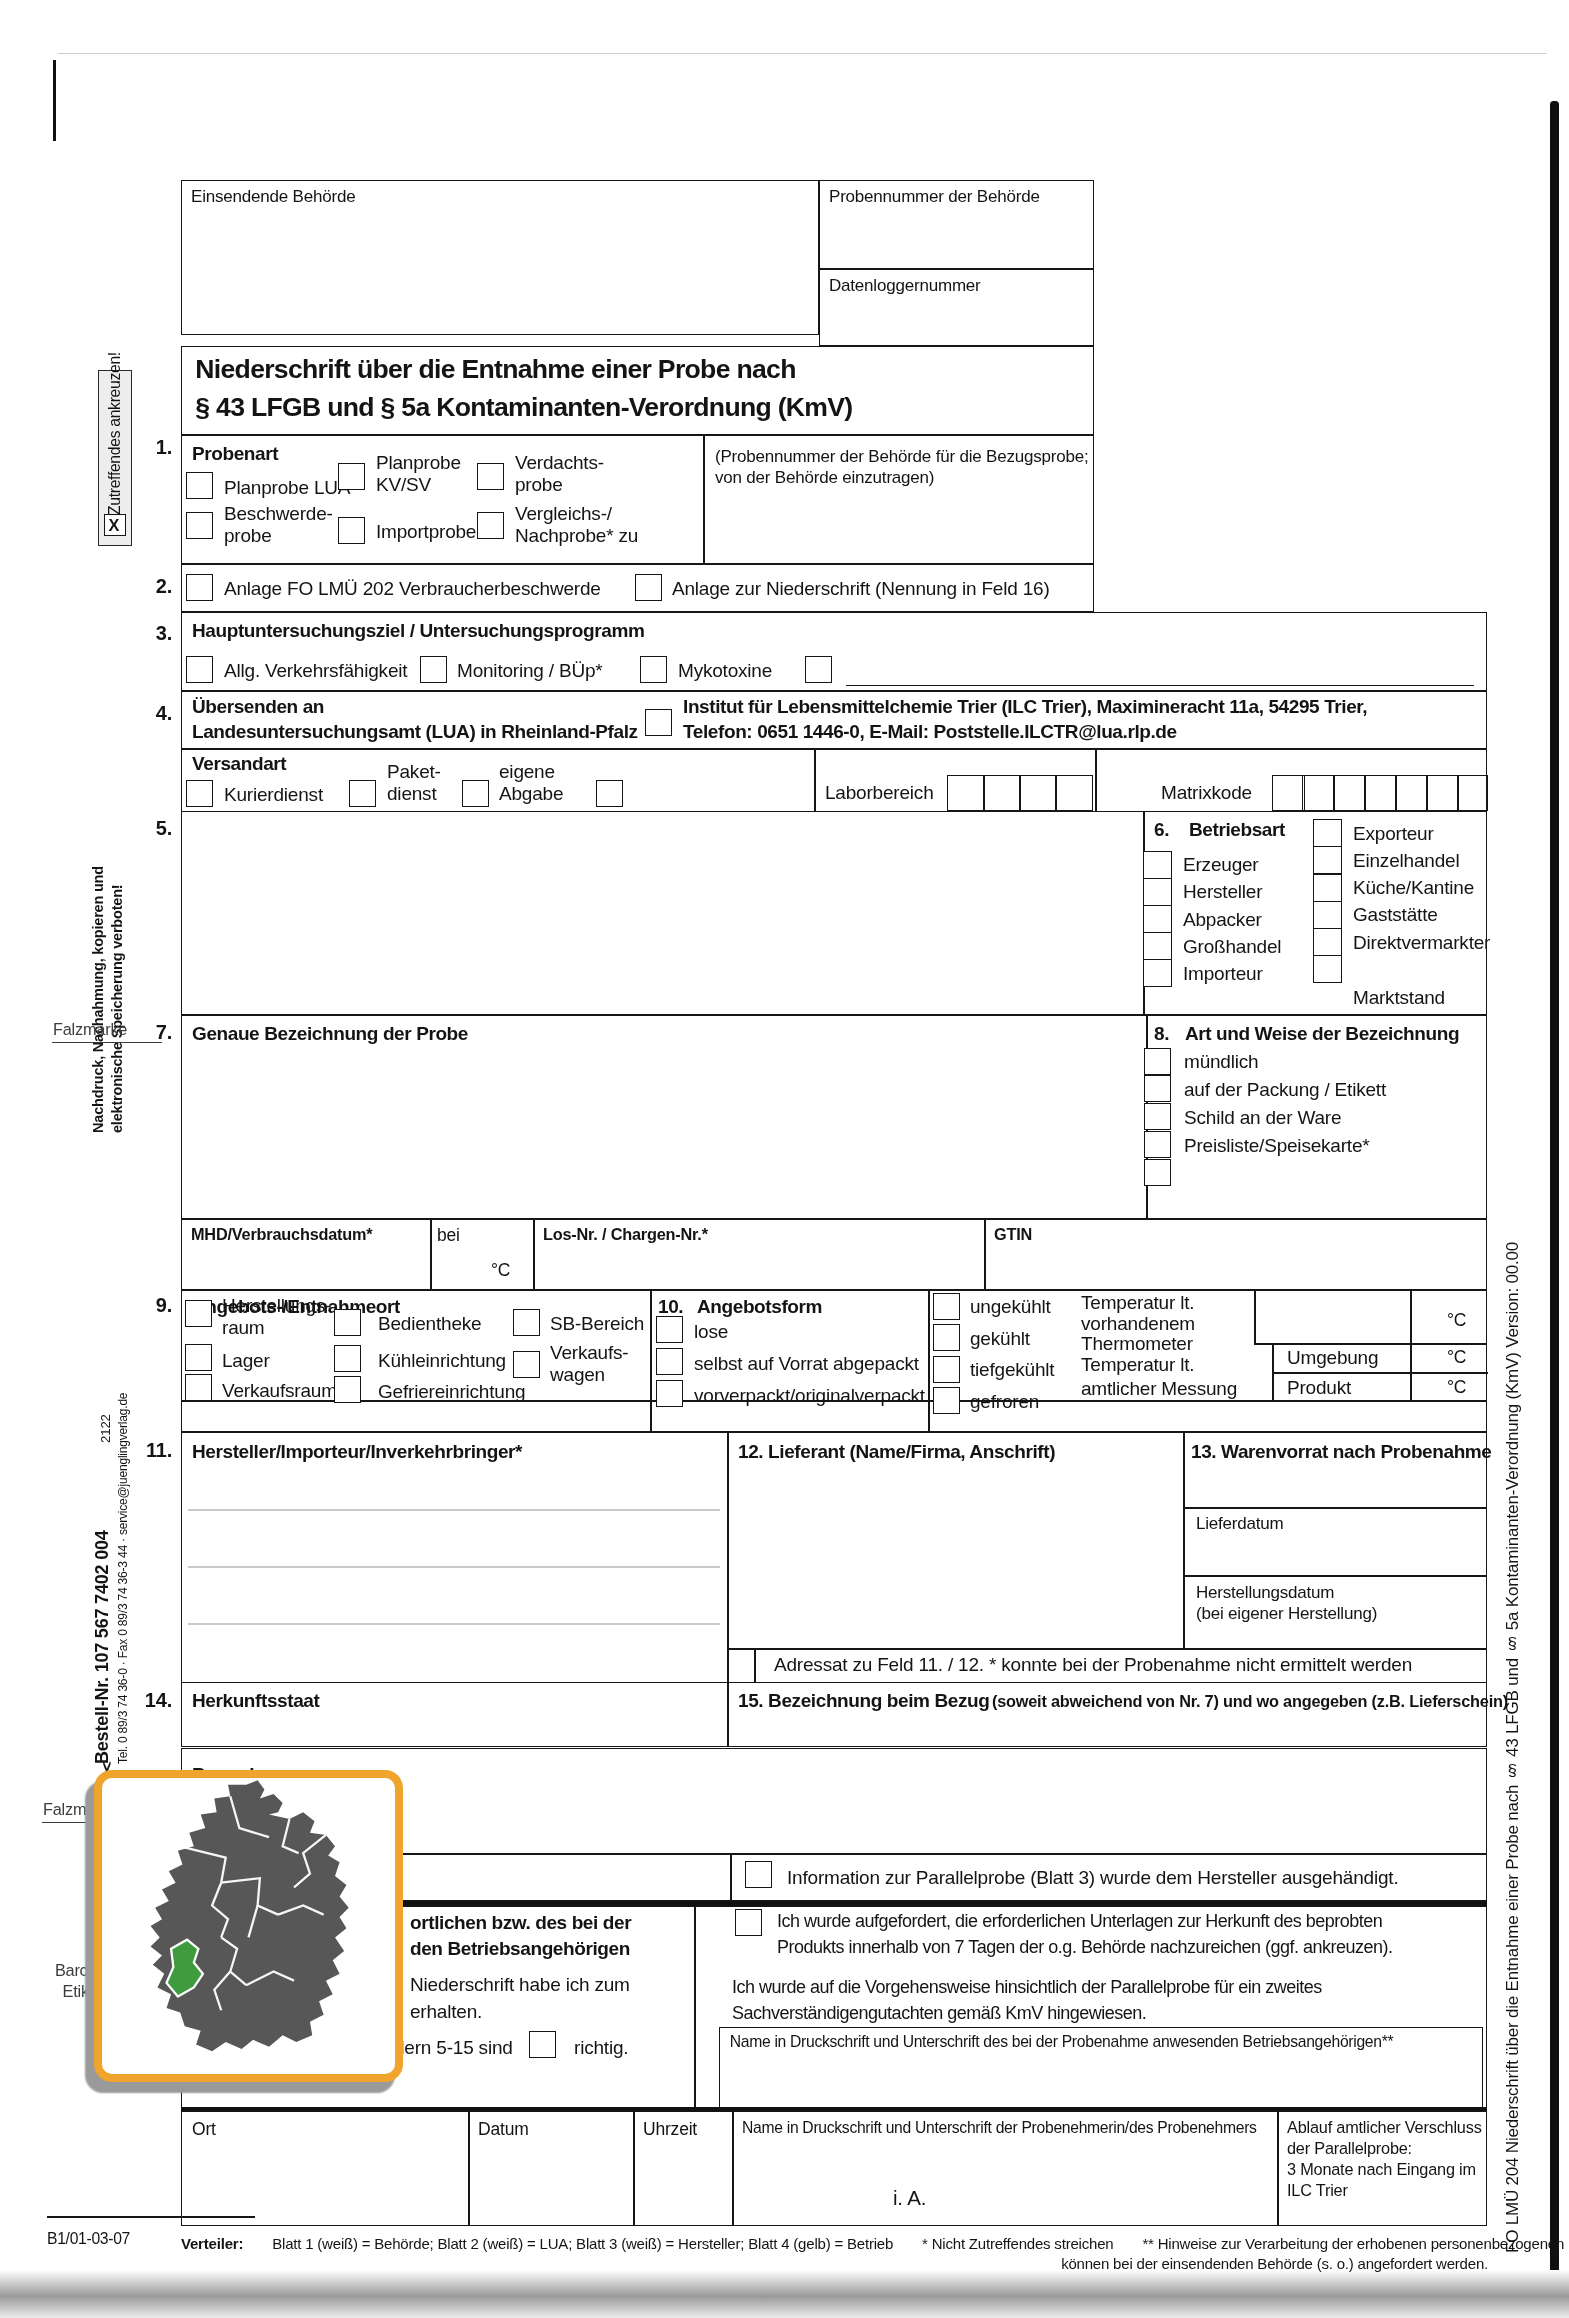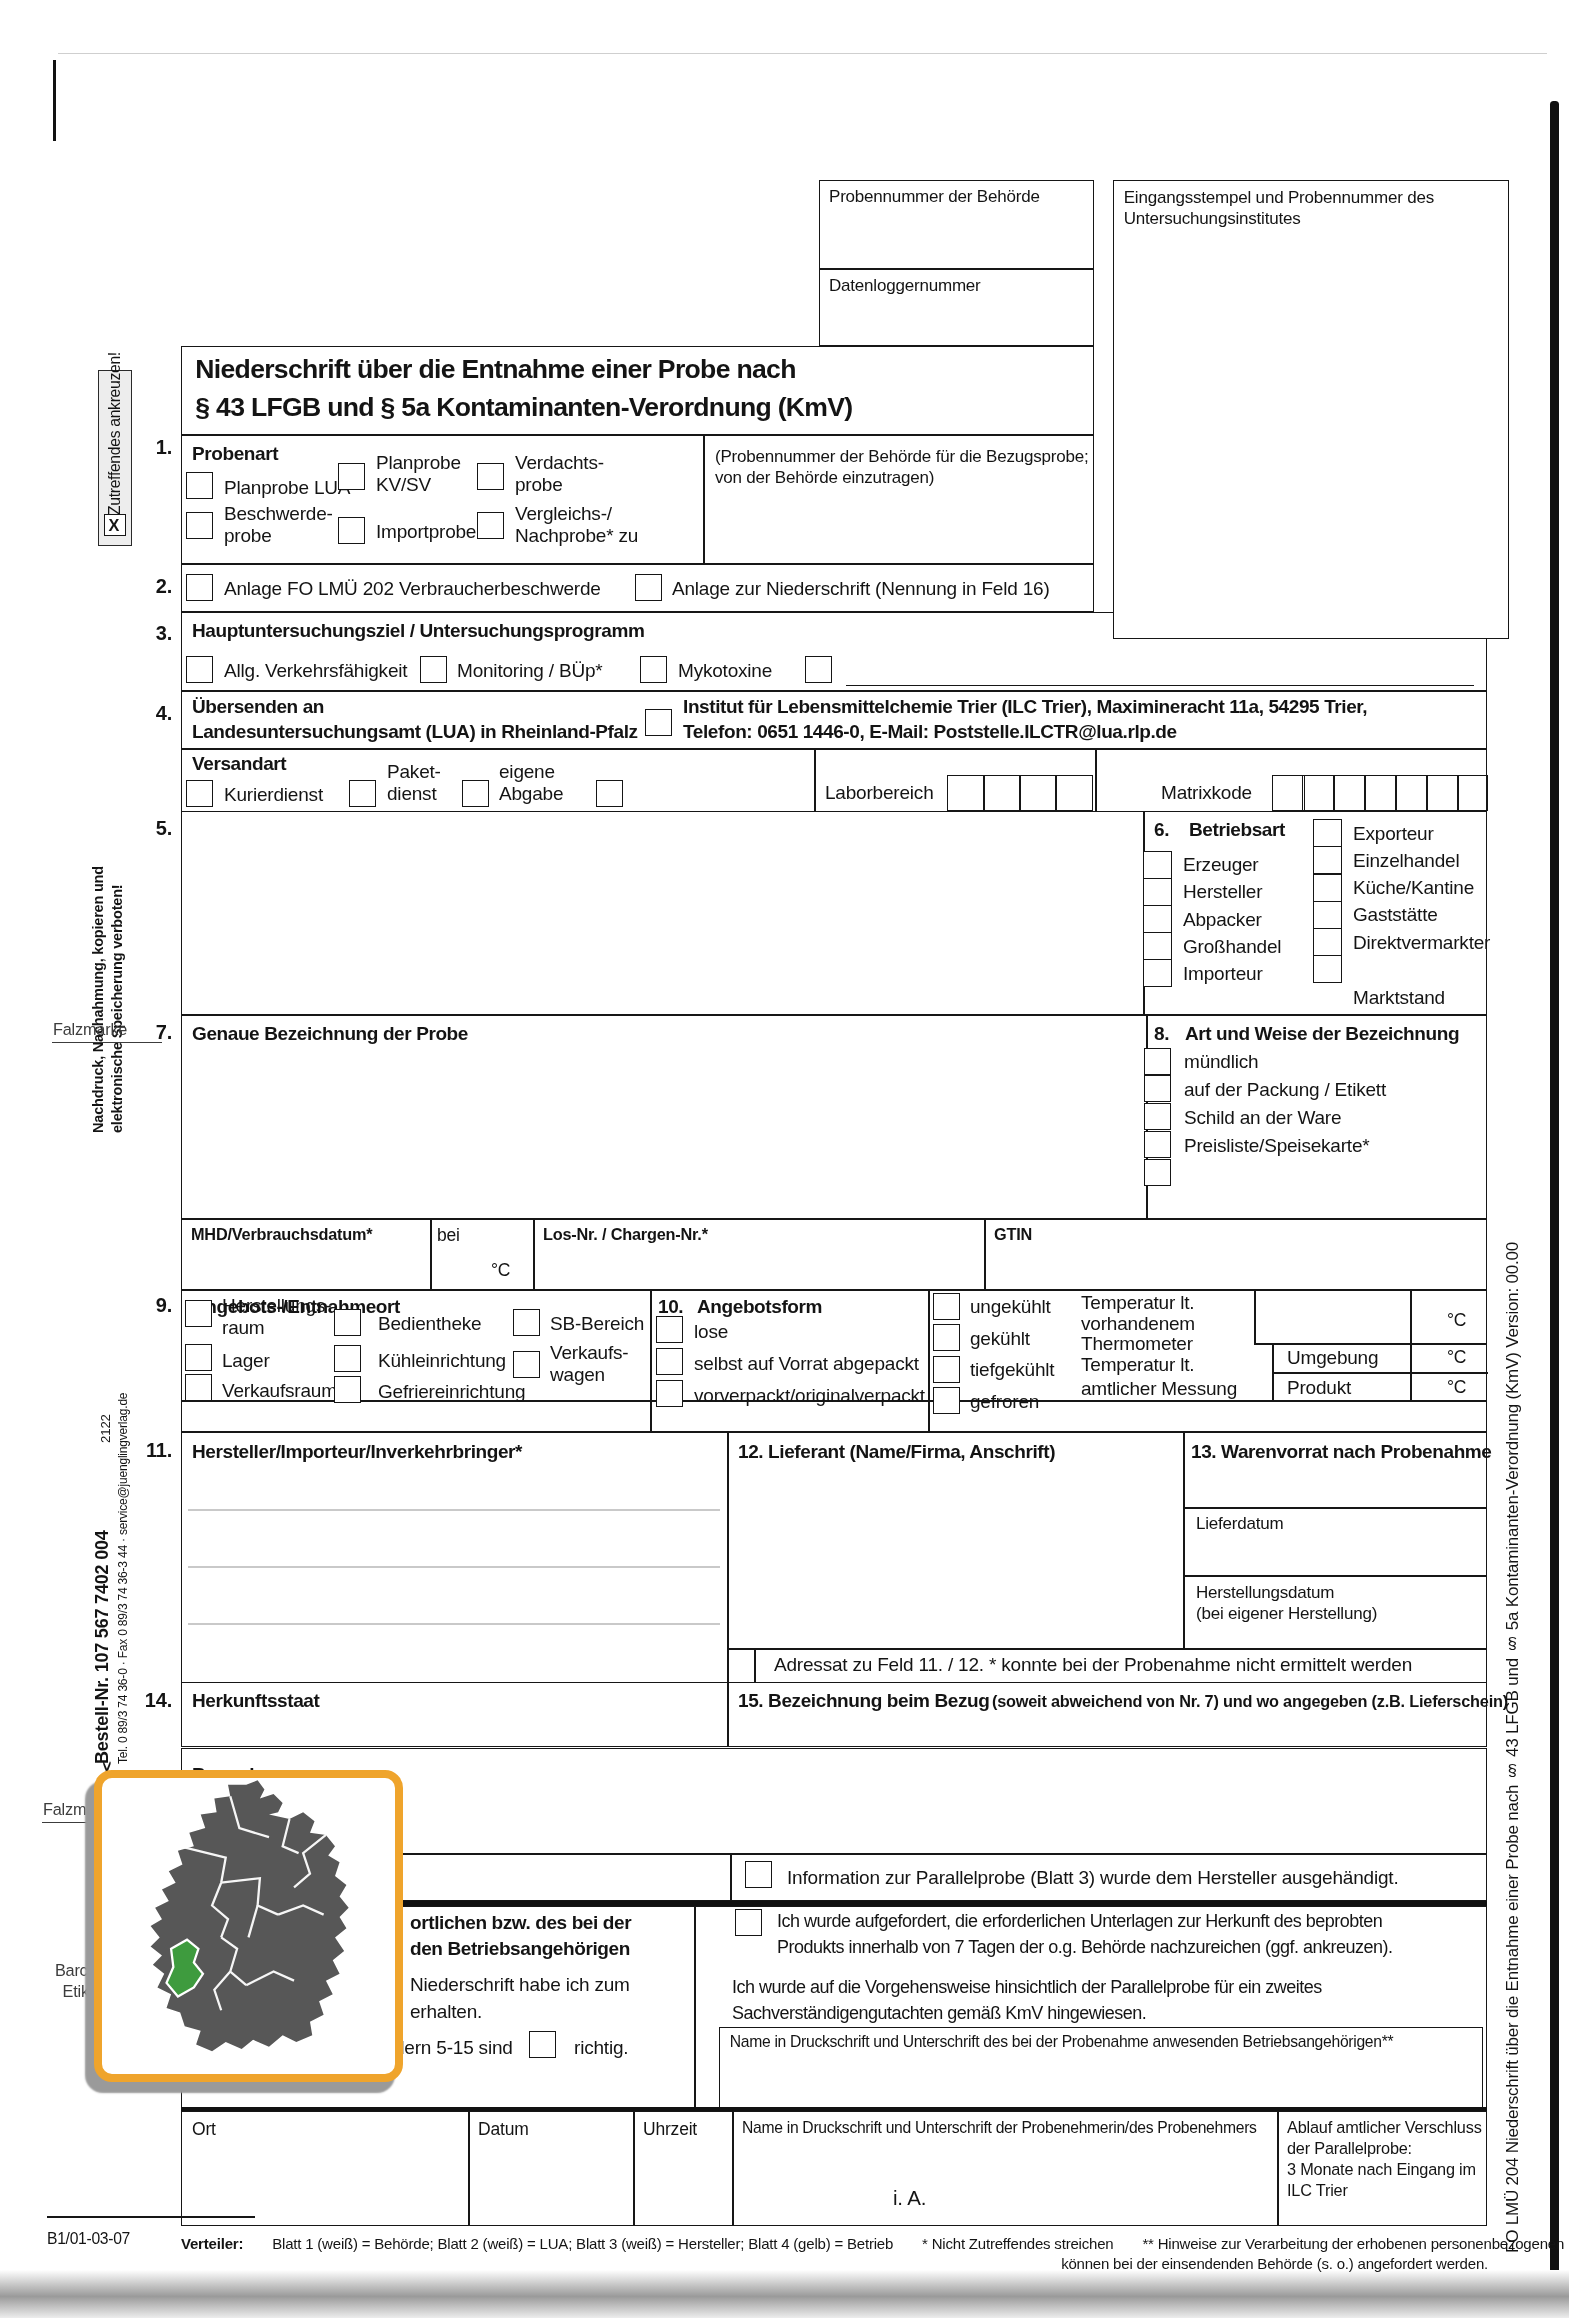--- a/index.html
+++ b/index.html
@@ -73,20 +73,23 @@
   <div class="num" style="left:121px;top:575px;">2.</div>
   <div class="num" style="left:121px;top:622px;">3.</div>
   <div class="num" style="left:121px;top:702px;">4.</div>
   <div class="num" style="left:121px;top:817px;">5.</div>
   <div class="num" style="left:121px;top:1021px;">7.</div>
   <div class="num" style="left:121px;top:1294px;">9.</div>
   <div class="num" style="left:121px;top:1439px;">11.</div>
   <div class="num" style="left:121px;top:1689px;">14.</div>
   <div class="num" style="left:121px;top:1769px;">16.</div>
 
+  <div class="bx" style="left:181px;top:180px;width:638px;height:155px;">
+    <div class="abs r28" style="left:9px;top:6px;">Einsendende Behörde</div>
+  </div>
   <div class="bx" style="left:819px;top:180px;width:275px;height:89px;">
     <div class="abs r28" style="left:9px;top:6px;">Probennummer der Behörde</div>
   </div>
   <div class="bx" style="left:819px;top:269px;width:275px;height:77px;">
     <div class="abs r28" style="left:9px;top:6px;">Datenloggernummer</div>
   </div>
 
   <div class="bx" style="left:181px;top:346px;width:913px;height:89px;">
     <div class="abs t44" style="left:13.3px;top:7.2px;">Niederschrift über die Entnahme einer Probe nach</div>
     <div class="abs t44" style="left:13.3px;top:45px;">§ 43 LFGB und § 5a Kontaminanten-Verordnung (KmV)</div>
@@ -372,26 +375,20 @@
   <div class="abs" style="left:181px;top:2235px;width:1306px;display:flex;gap:29px;font-size:15px;letter-spacing:-0.2px;">
     <span class="b">Verteiler:</span>
     <span>Blatt 1 (weiß) = Behörde;  Blatt 2 (weiß) = LUA;  Blatt 3 (weiß) = Hersteller;  Blatt 4 (gelb) = Betrieb</span>
     <span>* Nicht Zutreffendes streichen</span>
     <span>** Hinweise zur Verarbeitung der erhobenen personenbezogenen Daten</span>
   </div>
   <div class="abs r25" style="right:82px;top:2255px;text-align:right;">können bei der einsendenden Behörde (s. o.) angefordert werden.</div>
 
   <div class="vert r28" style="left:1503px;top:1169px;height:1084px;">FO LMÜ 204 Niederschrift über die Entnahme einer Probe nach § 43 LFGB und § 5a Kontaminanten-Verordnung (KmV) Version: 00.00</div>
 
-  <div class="bx" style="left:1113px;top:180px;width:396px;height:459px;background:#fff;">
-    <div class="abs r28" style="left:9.7px;top:6px;line-height:21px;">
-      <div>Eingangsstempel und Probennummer des</div>
-      <div>Untersuchungsinstitutes</div>
-    </div>
-  </div>
 
   <div class="abs" style="left:94px;top:1770px;width:309px;height:312px;background:#fff;border:8.5px solid #EFA42C;border-radius:18px;box-sizing:border-box;box-shadow:-8.5px 11px 1.8px #9a9a9a;z-index:60;overflow:hidden;">
     <svg width="100%" height="100%" viewBox="0 0 240 260" preserveAspectRatio="xMidYMid meet">
       <path fill="#575757" stroke="none" d="M118,6 L128,2 L134,10 L130,18 L142,14 L150,22 L146,30 L138,32 L156,36 L168,30 L178,38 L174,48 L188,50 L196,60 L190,68 L200,74 L196,86 L206,94 L200,104 L208,114 L200,122 L206,132 L196,140 L204,152 L194,160 L200,172 L188,178 L194,190 L182,196 L186,208 L174,214 L176,226 L162,232 L150,226 L138,236 L124,230 L114,238 L100,232 L88,240 L74,234 L78,222 L64,218 L60,206 L48,202 L52,190 L40,184 L46,172 L36,164 L44,156 L34,148 L42,140 L34,130 L44,124 L38,114 L50,108 L44,98 L56,92 L50,82 L62,76 L58,64 L72,60 L68,48 L82,44 L78,32 L92,30 L90,18 L104,16 L102,6 Z"></path>
       <g stroke="#ffffff" stroke-width="2" fill="none" opacity="0.95">
         <path d="M104,16 L112,44 L138,52"></path>
         <path d="M60,60 L100,70 L96,92"></path>
         <path d="M96,92 L130,88 L128,112 L146,120"></path>
         <path d="M156,36 L150,60 L164,66"></path>
         <path d="M188,50 L168,66 L174,84 L160,96"></path>

